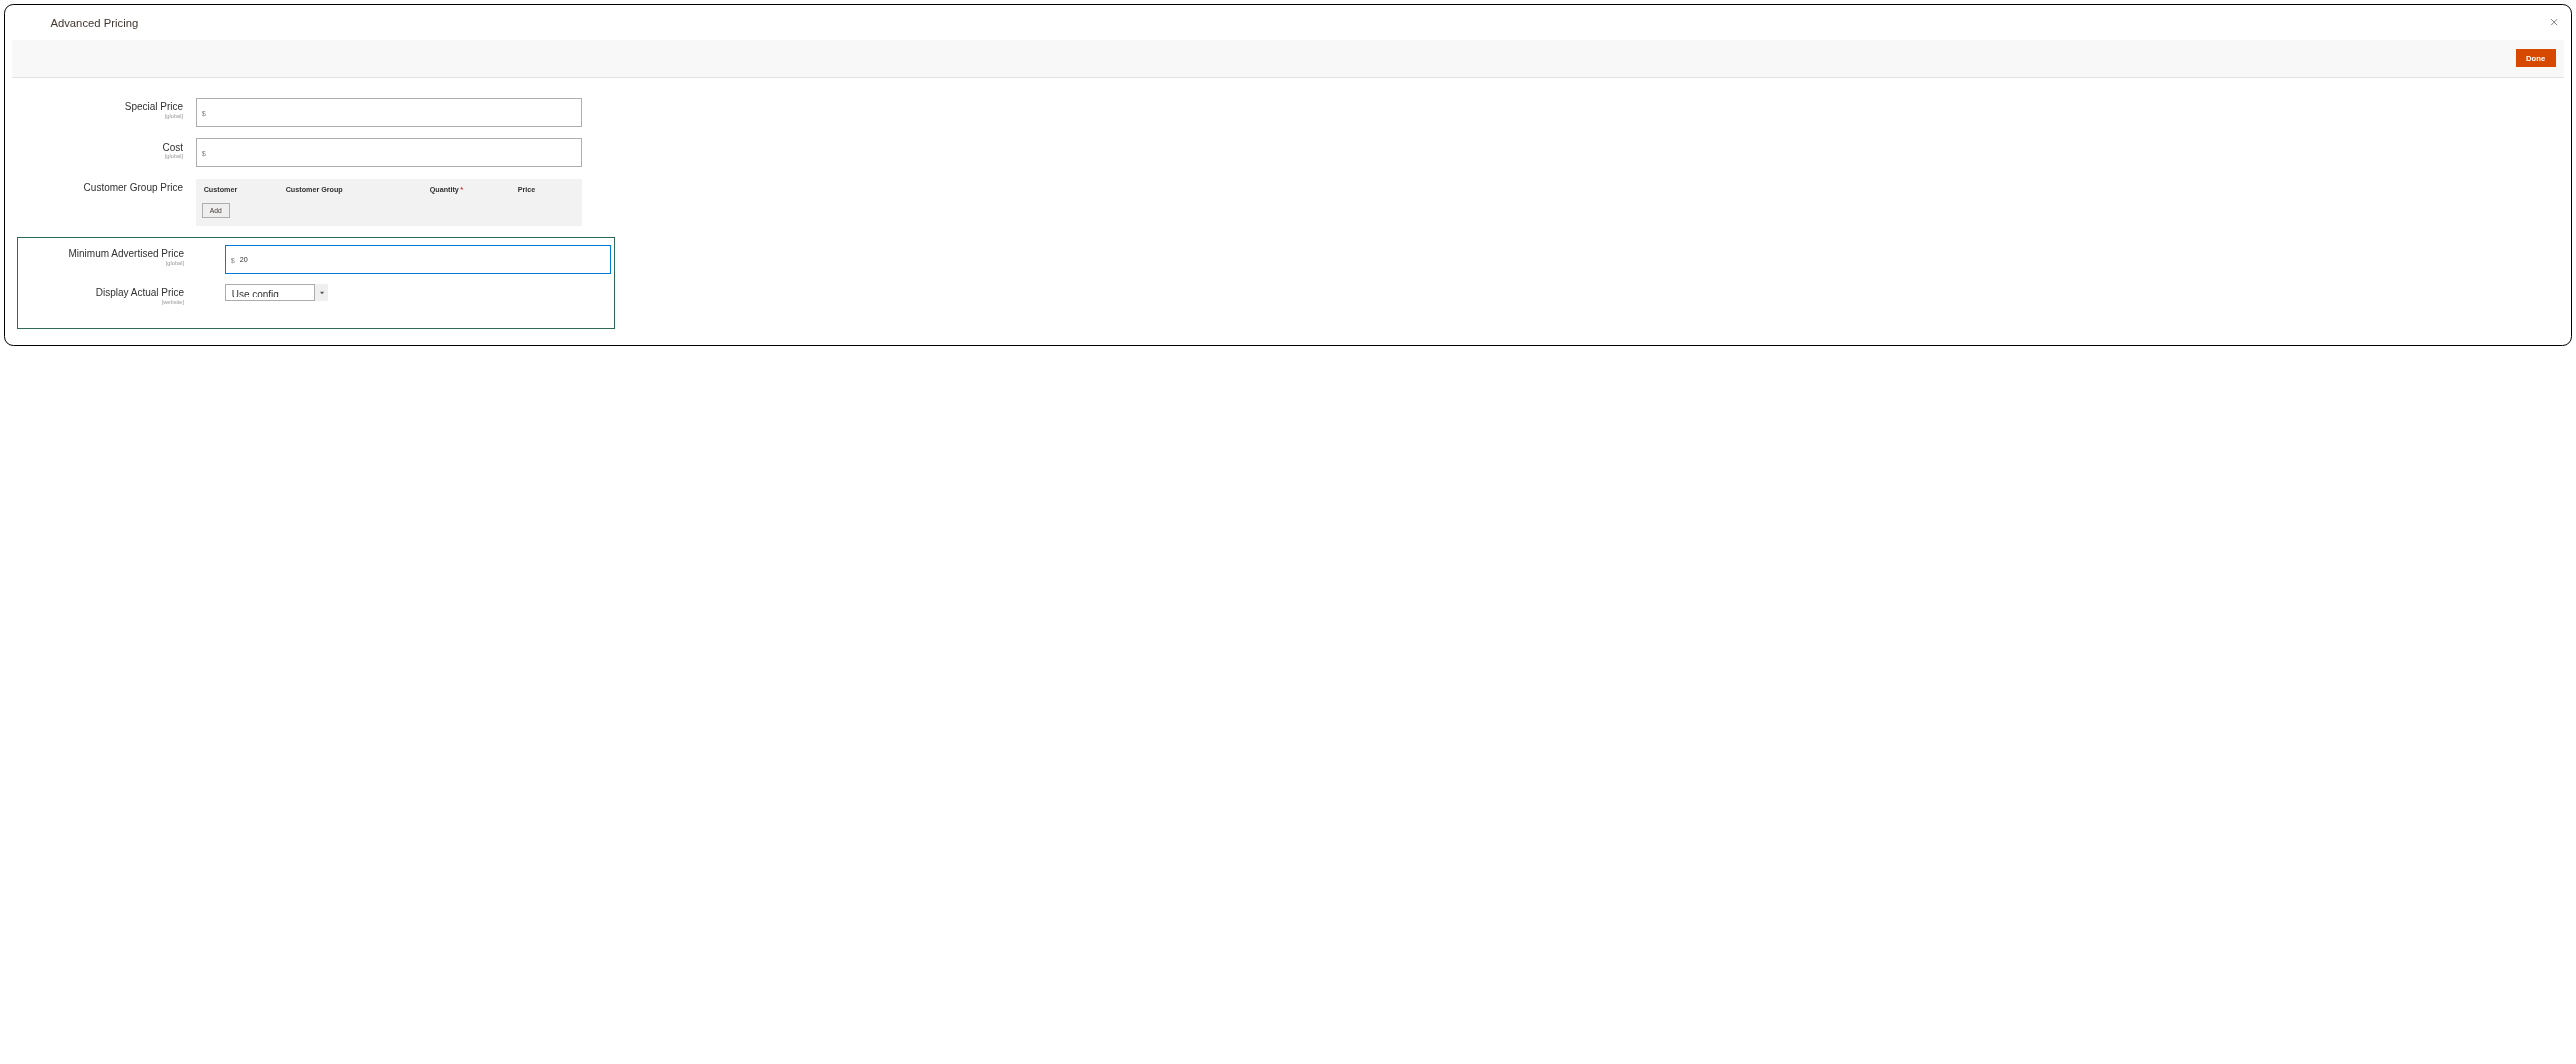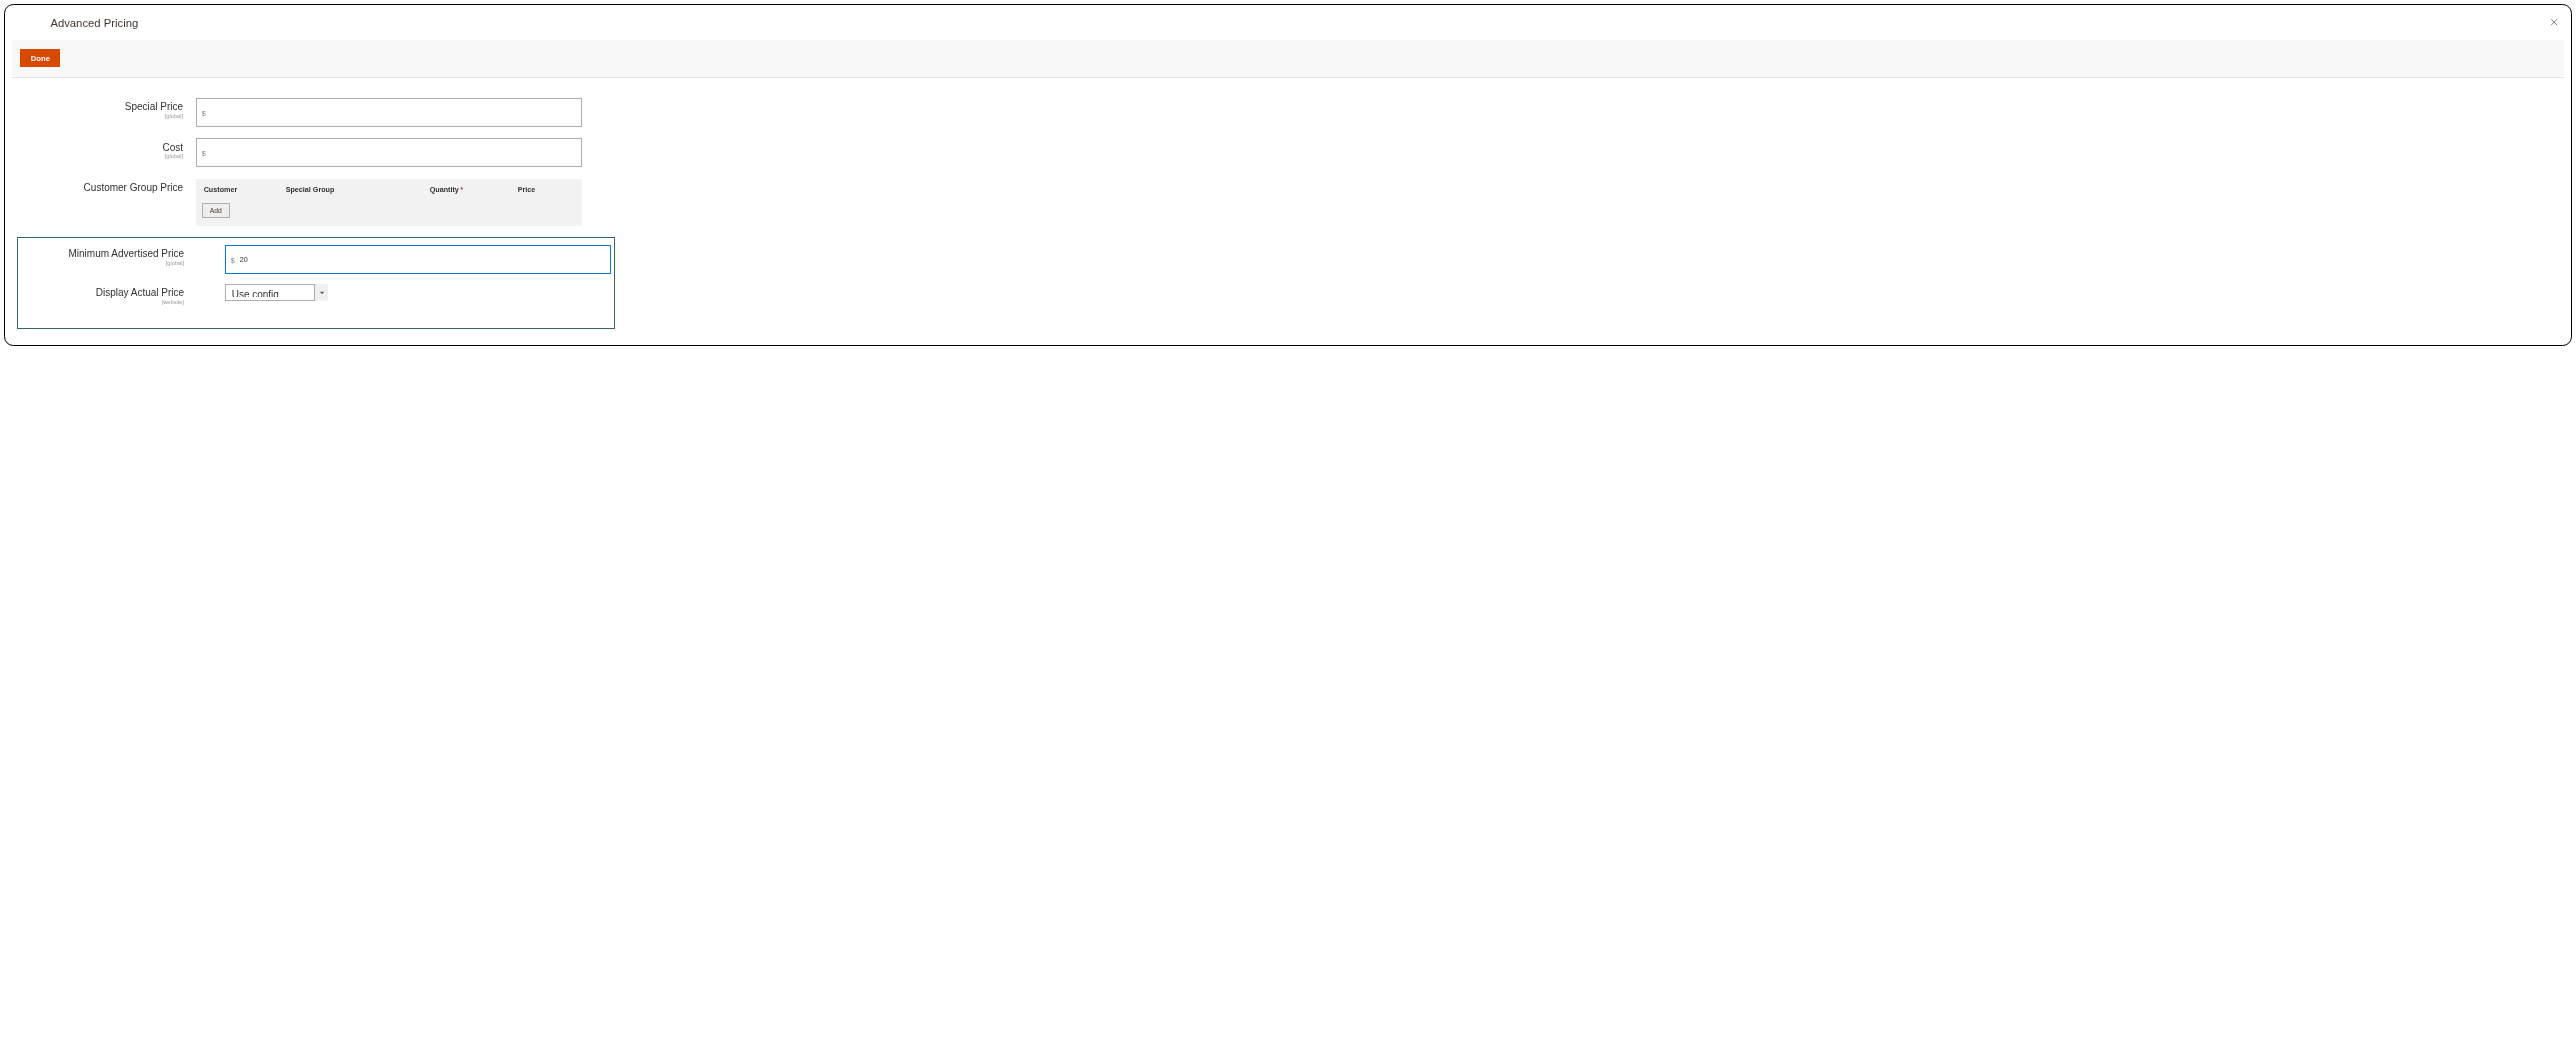--- a/index.html
+++ b/index.html
@@ -40,21 +40,21 @@
     }
     .close-btn svg {
       width: 10.3px;
       height: 10.3px;
     }
     .toolbar {
       background: #f8f8f8;
       border-bottom: 0.5px solid #e6e3e3;
       padding: 9.3px 8.2px;
       display: flex;
-      justify-content: flex-start;
+      justify-content: flex-end;
     }
     .done-btn {
       background: #d84900;
       color: #fff;
       border: none;
       padding: 4.6px 10.3px;
       font-size: 7.7px;
       font-weight: 600;
       cursor: pointer;
     }
@@ -238,21 +238,21 @@
     </div>
 
     <div class="form-row">
       <div class="form-label">
         <span class="label-main">Customer Group Price</span>
       </div>
       <div class="form-control">
         <div class="group-price-panel">
           <div class="gp-header">
             <div class="gp-col website">Customer</div>
-            <div class="gp-col custgroup">Special Group</div>
+            <div class="gp-col custgroup">Customer Group</div>
             <div class="gp-col qty">
               <span>Quantity</span><span class="req-star">*</span>
             </div>
             <div class="gp-col price">Price</div>
           </div>
           <div class="gp-actions">
             <button class="add-btn">Add</button>
           </div>
         </div>
       </div>

